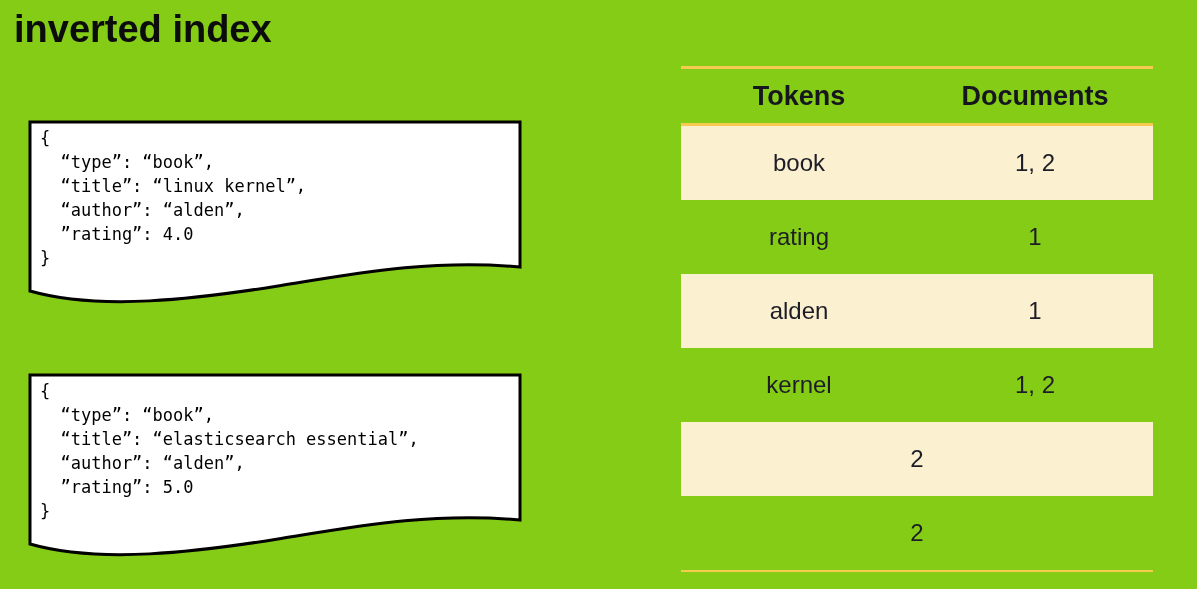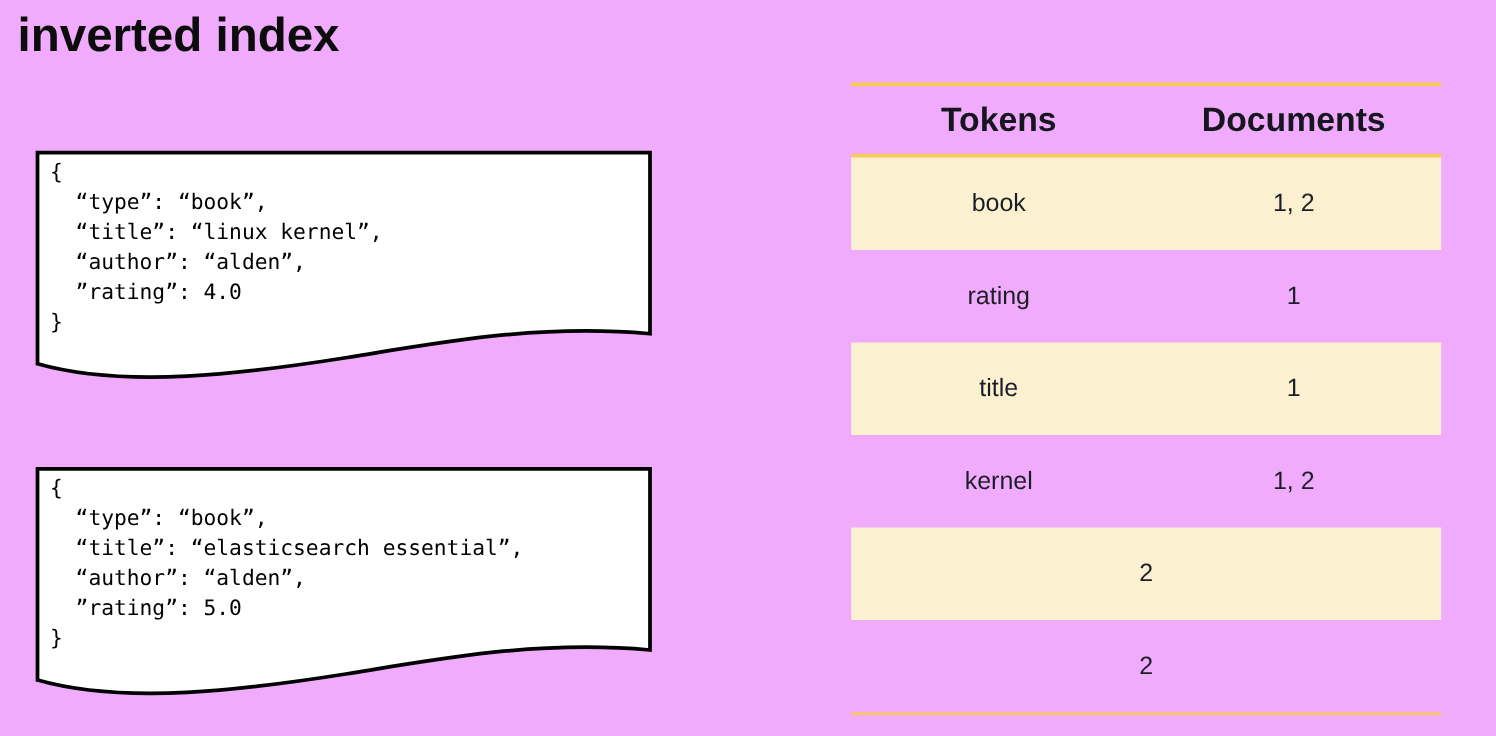--- a/index.html
+++ b/index.html
@@ -1,20 +1,20 @@
 <!DOCTYPE html>
 <html style="--accent: #F7CB50; --rowhl: #FBF0CF;"><head>
 <meta charset="utf-8">
 <style>
   html, body { margin: 0; padding: 0; background: #ffffff; }
   .canvas {
     position: relative;
     width: 1197px;
     height: 589px;
-    background: #f0abfc;
+    background: #84cc16;
     overflow: hidden;
     font-family: "Liberation Sans", sans-serif;
   }
   .page-title {
     position: absolute;
     left: 14px;
     top: 8px;
     margin: 0;
     font-size: 38px;
     font-weight: 700;
@@ -70,21 +70,21 @@
     display: flex;
     height: 74px;
     align-items: center;
   }
   .t-body .t-row:nth-child(odd) {
     background: var(--rowhl, #FBF0CF);
   }
   .t-cell {
     flex: 1;
     text-align: center;
-    font-size: 20px;
+    font-size: 24px;
     font-weight: 400;
     color: #1d1d27;
   }
 </style>
 </head>
 <body>
 
 <div class="canvas">
 
   <h1 class="page-title">inverted index</h1>
@@ -123,21 +123,21 @@
     <div class="t-body">
       <div class="t-row">
         <div class="t-cell">book</div>
         <div class="t-cell">1, 2</div>
       </div>
       <div class="t-row">
         <div class="t-cell">rating</div>
         <div class="t-cell">1</div>
       </div>
       <div class="t-row">
-        <div class="t-cell">title</div>
+        <div class="t-cell">alden</div>
         <div class="t-cell">1</div>
       </div>
       <div class="t-row">
         <div class="t-cell">kernel</div>
         <div class="t-cell">1, 2</div>
       </div>
       <div class="t-row">
         <div class="t-cell">2</div>
       </div>
       <div class="t-row">

